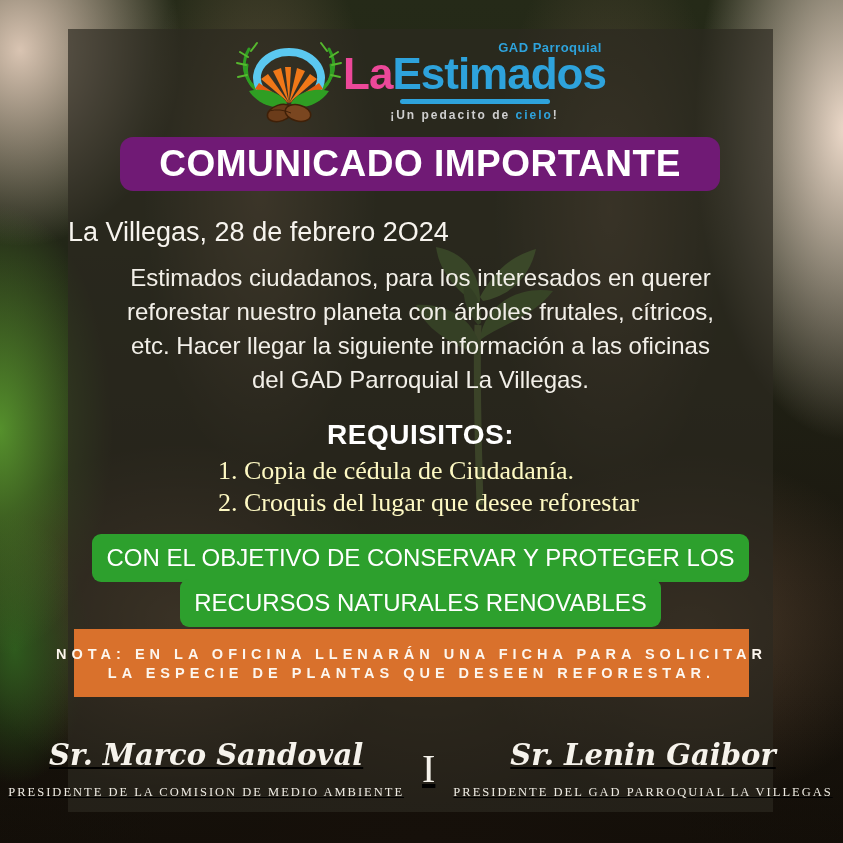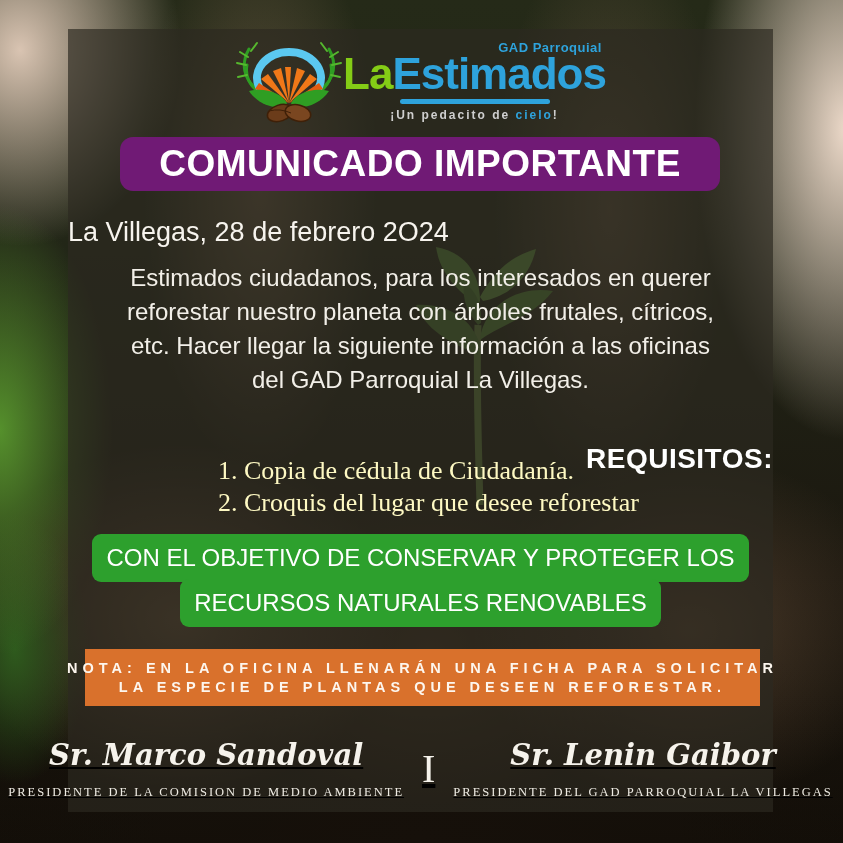--- a/index.html
+++ b/index.html
@@ -29,56 +29,56 @@
   .card{
     position:absolute;left:68px;top:29px;width:705px;height:783px;
     background:rgba(44,41,33,.68);
   }
   .abs{position:absolute;}
   
   .logo-row{left:0;top:8px;width:705px;display:flex;justify-content:center;align-items:center;gap:0;}
   .wordmark{display:flex;flex-direction:column;line-height:1;}
   .wm-top{font-size:13px;font-weight:bold;color:#2ea3dc;align-self:flex-end;margin-right:4px;letter-spacing:.5px;}
   .wm-main{font-size:44px;font-weight:bold;letter-spacing:-1px;margin-top:-2px;}
-  .wm-la{color:#84cc16;}
+  .wm-la{color:#ec4899;}
   .wm-villegas{color:#2ea3dc;}
   .wm-bar{height:5px;border-radius:3px;background:#2ea3dc;width:150px;align-self:center;margin-top:3px;}
   .wm-tag{font-size:12px;color:#cfcfcf;letter-spacing:2px;margin-top:5px;align-self:center;font-weight:bold;}
   .wm-tag .hl{color:#2ea3dc;}
   
   .red-banner{
     left:52px;top:108px;width:600px;height:54px;background:#701a75;border-radius:13px;
     display:flex;align-items:center;justify-content:center;
     color:#fff;font-size:37px;font-weight:bold;letter-spacing:.5px;
   }
   
   .dateline{left:0;top:188px;width:662px;color:#f7f4ee;font-size:27px;}
   
   .paragraph{
     left:49px;top:232px;width:607px;text-align:center;color:#f2efe8;
     font-size:24px;line-height:34px;
   }
   
-  .req-heading{left:0;top:390px;width:705px;text-align:right;color:#fff;font-weight:bold;font-size:28px;letter-spacing:.5px;margin-top:24px;}
+  .req-heading{left:0;top:390px;width:705px;text-align:center;color:#fff;font-weight:bold;font-size:28px;letter-spacing:.5px;}
   .req-list{
     left:150px;top:426px;width:480px;color:#fef9c3;
     font-family:"Liberation Serif",serif;font-size:26px;line-height:32px;
   }
   .req-item{white-space:nowrap;}
   
   .objective{left:0;top:505px;width:705px;text-align:center;line-height:0;}
   .obj-line{
     display:inline-block;background:#2da02d;color:#fff;border-radius:9px;
     font-size:24px;line-height:30px;padding:9px 14px;margin:0;
   }
   .obj-line2{margin-top:-3px;}
   
   .note{
-    left:17px;top:600px;width:675px;height:57px;background:#d9712c;
-    display:flex;flex-direction:column;align-items:center;justify-content:center;gap:3px;margin-top:20px;
+    left:6px;top:600px;width:675px;height:68px;background:#d9712c;
+    display:flex;flex-direction:column;align-items:center;justify-content:center;gap:3px;
   }
   .note-line{color:#fdf6ee;font-weight:bold;font-size:14.5px;letter-spacing:5px;white-space:nowrap;}
   
   .sig-row{left:0;top:706px;width:705px;display:flex;justify-content:center;align-items:flex-start;text-decoration:underline;}
   .sig-col{display:flex;flex-direction:column;align-items:center;}
   .sig-name{
     font-family:"DejaVu Serif",serif;font-style:italic;font-weight:bold;
     color:#f6f3ec;font-size:29px;line-height:40px;
   }
   .sig-title{

